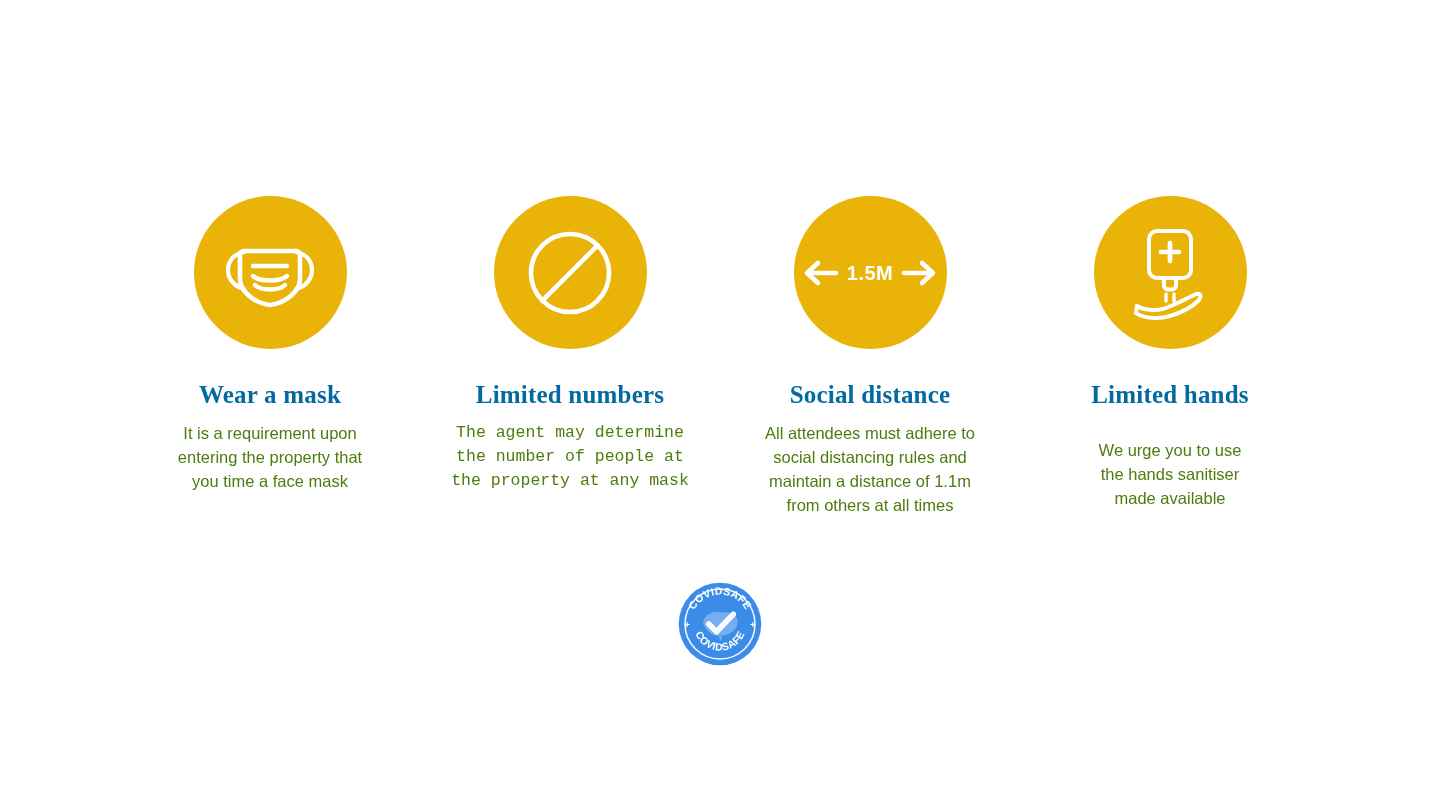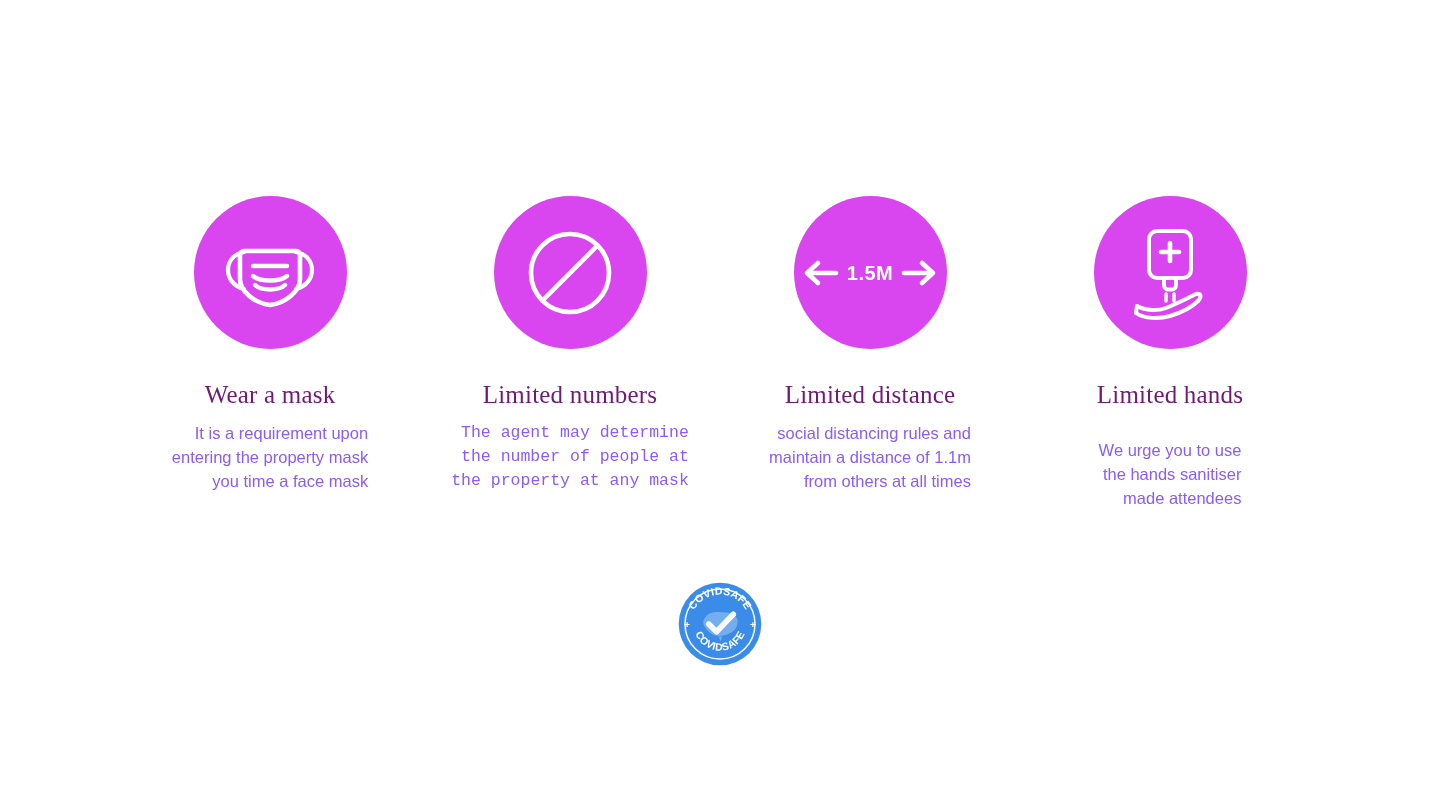--- a/index.html
+++ b/index.html
@@ -42,48 +42,48 @@
     width: 300px;
     display: flex;
     flex-direction: column;
     align-items: center;
   }
 
   .icon-circle {
     width: 153px;
     height: 153px;
     border-radius: 50%;
-    background: #d946ef;
+    background: #eab308;
     display: flex;
     align-items: center;
     justify-content: center;
     flex: none;
   }
 
   .icon-circle svg { display: block; }
 
   .card-title {
     margin-top: 32px;
     font-family: "Liberation Serif", serif;
     font-size: 25px;
-    font-weight: 400;
+    font-weight: 700;
     line-height: 1.1;
-    color: #701a75;
+    color: #0369a1;
     text-align: center;
     letter-spacing: 0.2px;
     white-space: nowrap;
   }
 
   .card-body {
     margin-top: 12px;
     font-family: "Liberation Sans", sans-serif;
     font-size: 16.5px;
     line-height: 24px;
-    color: #8b5cf6;
-    text-align: right;
+    color: #4d7c0f;
+    text-align: center;
     max-width: 265px;
   }
 
   .card-body span { display: block; }
 
   
   .card.c1 .card-body { max-width: 240px; }
   .card.c2 .card-body { max-width: 240px; font-family: Liberation Mono, monospace; }
   .card.c3 .card-body { max-width: 262px; }
   .card.c4 .card-body { max-width: 185px; margin-top: 29px; }
@@ -117,21 +117,21 @@
           <path d="M22 16 L74 16 C76.2 16 78 17.8 78 20 L78 44 C78 56 64 68 48 70 C32 68 18 56 18 44 L18 20 C18 17.8 19.8 16 22 16 Z" stroke="#ffffff" stroke-width="4.6" fill="none" stroke-linejoin="round"></path>
 
           <path d="M31 31 L65 31" stroke="#ffffff" stroke-width="4.4" stroke-linecap="round"></path>
           <path d="M31 41 C38 47 58 47 65 41" stroke="#ffffff" stroke-width="4.4" fill="none" stroke-linecap="round"></path>
           <path d="M33 50 C39 56 57 56 63 50" stroke="#ffffff" stroke-width="4.4" fill="none" stroke-linecap="round"></path>
         </svg>
       </div>
       <div class="card-title">Wear a mask</div>
       <div class="card-body">
         <span>It is a requirement upon</span>
-        <span>entering the property mask</span>
+        <span>entering the property that</span>
         <span>you time a face mask</span>
       </div>
     </div>
 
     <div class="card c2">
       <div class="icon-circle">
         <svg width="90" height="90" viewBox="0 0 90 90" fill="none">
           <circle cx="45" cy="45" r="39" stroke="#ffffff" stroke-width="4.6" fill="none"></circle>
           <path d="M72.6 17.4 L17.4 72.6" stroke="#ffffff" stroke-width="4.6" stroke-linecap="round"></path>
         </svg>
@@ -150,22 +150,23 @@
 
           <path d="M36 20 L8 20" stroke="#ffffff" stroke-width="4.6" stroke-linecap="round"></path>
           <path d="M18 10 L7 20 L18 30" stroke="#ffffff" stroke-width="4.6" fill="none" stroke-linecap="round" stroke-linejoin="round"></path>
 
           <path d="M104 20 L132 20" stroke="#ffffff" stroke-width="4.6" stroke-linecap="round"></path>
           <path d="M122 10 L133 20 L122 30" stroke="#ffffff" stroke-width="4.6" fill="none" stroke-linecap="round" stroke-linejoin="round"></path>
 
           <text x="70" y="27" text-anchor="middle" font-family="Liberation Sans, sans-serif" font-size="20" font-weight="bold" fill="#ffffff" letter-spacing="0.5">1.5M</text>
         </svg>
       </div>
-      <div class="card-title">Limited distance</div>
-      <div class="card-body">
+      <div class="card-title">Social distance</div>
+      <div class="card-body">
+        <span>All attendees must adhere to</span>
         <span>social distancing rules and</span>
         <span>maintain a distance of 1.1m</span>
         <span>from others at all times</span>
       </div>
     </div>
 
     <div class="card c4">
       <div class="icon-circle">
         <svg width="88" height="100" viewBox="0 0 88 100" fill="none">
 
@@ -182,21 +183,21 @@
           <path d="M10 90 C18 96 34 96 44 93 C54 90 66 84 72 78" stroke="#ffffff" stroke-width="4" fill="none" stroke-linecap="round"></path>
           <path d="M11 83 C20 88 32 88 40 85 C50 81 60 76 66 73" stroke="#ffffff" stroke-width="4" fill="none" stroke-linecap="round"></path>
           <path d="M72 78 C76 74 75 70 70 71 L66 73" stroke="#ffffff" stroke-width="4" fill="none" stroke-linecap="round" stroke-linejoin="round"></path>
           <path d="M11 83 L10 90" stroke="#ffffff" stroke-width="4" fill="none" stroke-linecap="round"></path>
         </svg>
       </div>
       <div class="card-title">Limited hands</div>
       <div class="card-body">
         <span>We urge you to use</span>
         <span>the hands sanitiser</span>
-        <span>made attendees</span>
+        <span>made available</span>
       </div>
     </div>
 
   </div>
 
   <div class="badge-wrap">
     <svg width="84" height="84" viewBox="0 0 120 120">
       <defs>
         <path id="arcTop" d="M 18,60 A 42,42 0 0 1 102,60" fill="none"></path>
         <path id="arcBot" d="M 22,60 A 38,38 0 0 0 98,60" fill="none"></path>

